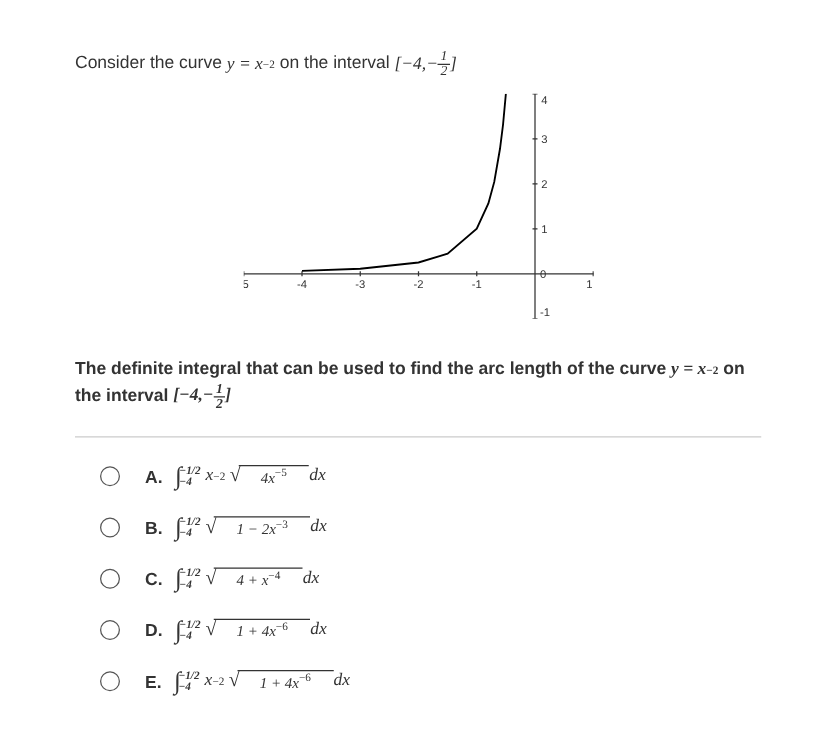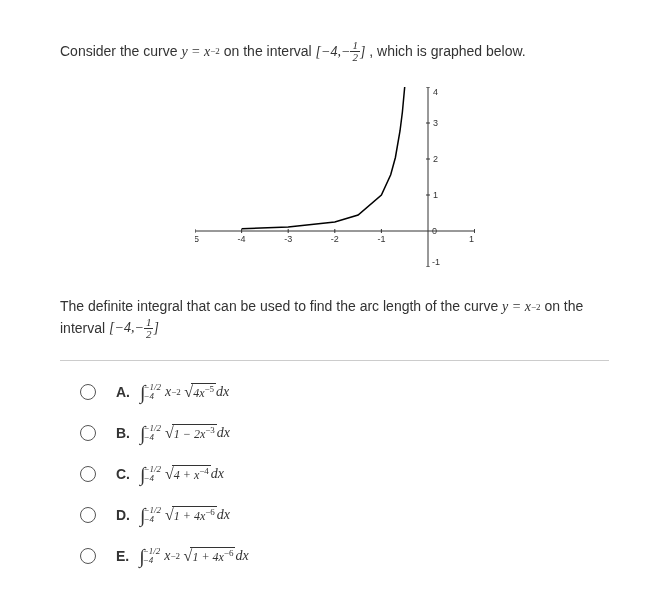--- a/index.html
+++ b/index.html
@@ -5,36 +5,37 @@
   body {
     font-family: Arial, sans-serif;
     font-size: 14px;
     color: #333;
     margin: 0;
     padding: 40px 60px;
     width: 669px;
     box-sizing: border-box;
   }
   .question-text {
-    margin-bottom: 24px;
+    margin-bottom: 12px;
     line-height: 1.4;
   }
   .graph-container {
     width: 280px;
     height: 180px;
     margin: 0 auto 30px;
     position: relative;
   }
   .graph-container svg {
     width: 100%;
     height: 100%;
   }
   .sub-question {
     margin-bottom: 20px;
     line-height: 1.4;
+    font-weight: bold;
   }
   hr.divider {
     border: none;
     border-top: 1px solid #ccc;
     margin: 20px 0;
   }
   .options {
     padding-left: 20px;
   }
   .option {
@@ -58,30 +59,31 @@
     font-size: 20px;
     vertical-align: middle;
   }
   .limits {
     display: inline-block;
     font-size: 9px;
     line-height: 1;
     vertical-align: middle;
     margin-left: -2px;
     margin-right: 4px;
+    font-weight: bold;
   }
   .limits .upper { display: block; }
   .limits .lower { display: block; }
   .sqrt-sign {
     font-size: 16px;
     vertical-align: -2px;
   }
   .sqrt-content {
     border-top: 1px solid #333;
-    padding: 0 2px;
+    padding: 0 18px;
     font-size: 12px;
     display: inline-block;
     margin-left: -2px;
   }
   .math-expr {
     font-family: 'Times New Roman', serif;
     font-style: italic;
     font-size: 14px;
     display: inline-flex;
     align-items: center;
@@ -108,21 +110,20 @@
     </span>
   <span> on the interval </span>
   <span class="math-expr">
     <span>[−4,−</span>
       <span class="frac">
         <span class="num">1</span>
         <span class="den">2</span>
       </span>
       <span>]</span>
   </span>
-  <span>, which is graphed below.</span>
 </div>
 
 <div class="graph-container">
   <svg viewBox="0 0 280 180">
 
     <line x1="0" y1="144" x2="280" y2="144" stroke="#333" stroke-width="1"></line>
     <line x1="233" y1="0" x2="233" y2="180" stroke="#333" stroke-width="1"></line>
 
     <g stroke="#333" stroke-width="1">
       <line x1="0" y1="142" x2="0" y2="146"></line>

